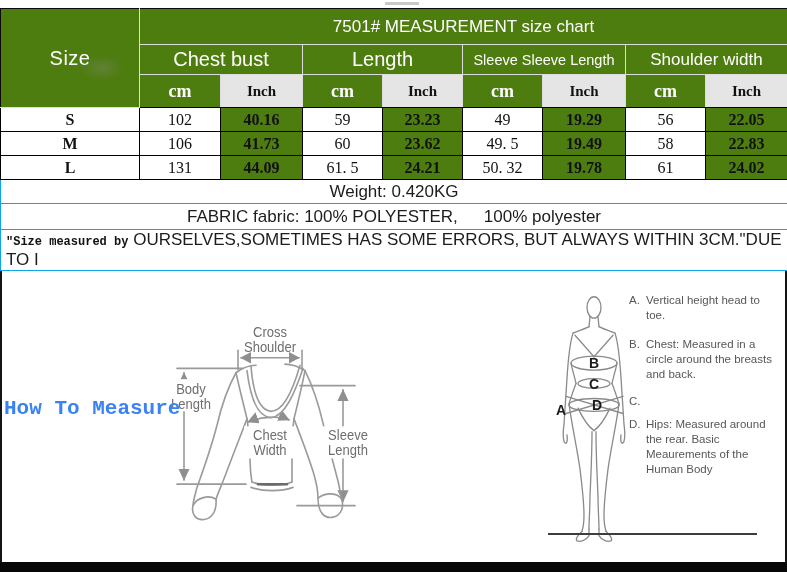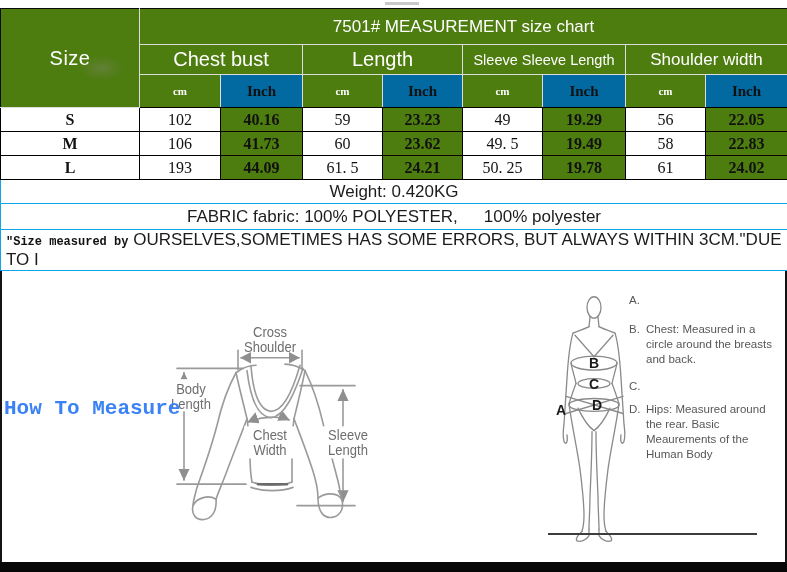--- a/index.html
+++ b/index.html
@@ -16,22 +16,22 @@
   .dark { background:#4d7c0f; color:#fff; border:1px solid #dcdcdc; }
   .cell-size { font-size:20px; letter-spacing:.5px; border-left-color:#0b0b0b; border-top-color:#0b0b0b; position:relative; }
   .size-smudge { position:absolute; left:78px; top:46px; width:46px; height:26px;
     background:radial-gradient(ellipse at center, rgba(140,140,140,.30), rgba(0,0,0,0) 70%); }
   .cell-title { font-size:17px; border-right-color:#0b0b0b; border-top-color:#0b0b0b; }
   .grp { font-size:20px; }
   .grp-sleeve { font-size:14.5px; }
   .grp-shoulder { font-size:17px; }
   .grp-last { border-right-color:#0b0b0b; }
 
-  .ucm { font-family:"Liberation Serif", serif; font-weight:bold; font-size:11px; }
-  .yhdr { background:#0369a1; color:#111; border:1px solid #dcdcdc;
+  .ucm { font-family:"Liberation Serif", serif; font-weight:bold; font-size:18px; }
+  .yhdr { background:#e5e5e5; color:#111; border:1px solid #dcdcdc;
           font-family:"Liberation Serif", serif; font-weight:bold; font-size:15px; }
   .r-units td { border-bottom:1px solid #000; }
 
   .data td { border:1px solid #000; font-family:"Liberation Serif", serif; font-size:16px; color:#111; background:#fff; }
   .data .ycell { background:#4d7c0f; font-weight:bold; }
   .data .szletter { font-weight:bold; }
 
   .wide td { border:1px solid #0ea5e9; font-size:17px; color:#1c1c1c; background:#fff; }
   .fab-gap { display:inline-block; width:26px; }
   .note-cell { text-align:left !important; padding-left:5px !important; }
@@ -116,25 +116,25 @@
         <td class="ycell">41.73</td>
         <td>60</td>
         <td class="ycell">23.62</td>
         <td>49. 5</td>
         <td class="ycell">19.49</td>
         <td>58</td>
         <td class="ycell">22.83</td>
       </tr>
       <tr class="data" style="height:24px">
         <td class="szletter">L</td>
-        <td>193</td>
+        <td>131</td>
         <td class="ycell">44.09</td>
         <td>61. 5</td>
         <td class="ycell">24.21</td>
-        <td>50. 25</td>
+        <td>50. 32</td>
         <td class="ycell">19.78</td>
         <td>61</td>
         <td class="ycell">24.02</td>
       </tr>
 
       <tr class="wide" style="height:24px">
         <td colspan="9">Weight: 0.420KG</td>
       </tr>
       <tr class="wide" style="height:26px">
         <td colspan="9">
@@ -238,20 +238,21 @@
         <text x="594" y="110">C</text>
         <text x="597" y="130">D</text>
       </g>
     </svg>
 
     <div class="howto-heading">How To Measure</div>
 
     <div class="tips">
       <div class="tip tip-a">
         <span class="tl">A.</span>
+        <span class="tx">Vertical height head to toe.</span>
       </div>
       <div class="tip tip-b">
         <span class="tl">B.</span>
         <span class="tx">Chest: Measured in a circle around the breasts and back.</span>
       </div>
       <div class="tip tip-c">
         <span class="tl">C.</span>
       </div>
       <div class="tip tip-d">
         <span class="tl">D.</span>

